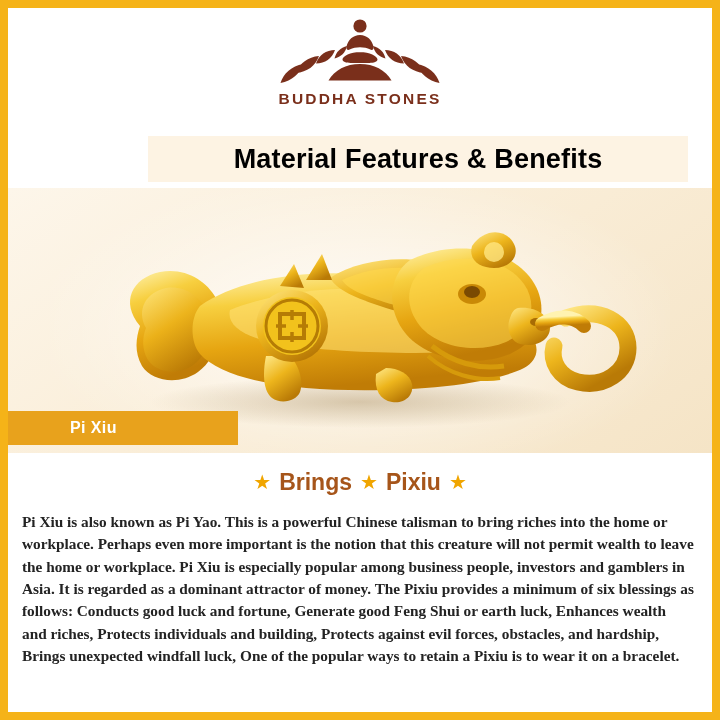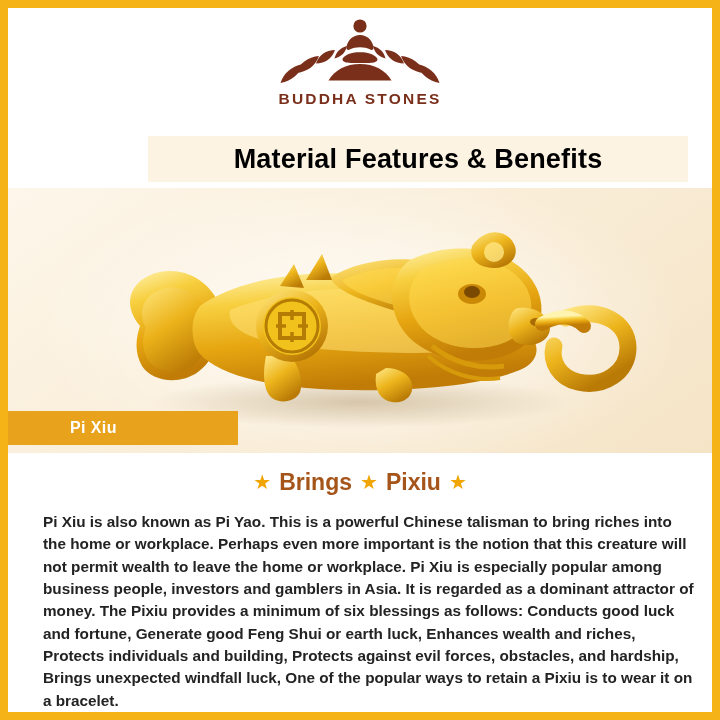--- a/index.html
+++ b/index.html
@@ -137,21 +137,22 @@
   }
   .benefit-star { color: #f0a500; font-size: 20px; line-height: 1; }
   .benefit-word {
     font-size: 23px;
     font-weight: bold;
     color: #a6551a;
   }
 
   
   .body-copy {
-    padding: 12px 18px 0 35px;
+    padding: 12px 18px 0 14px;
+    font-family: Liberation Serif, serif;
   }
   .body-copy p {
     font-size: 15.3px;
     line-height: 1.46;
     color: #232323;
     font-weight: bold;
     text-align: left;
   }
 </style>
 </head>

